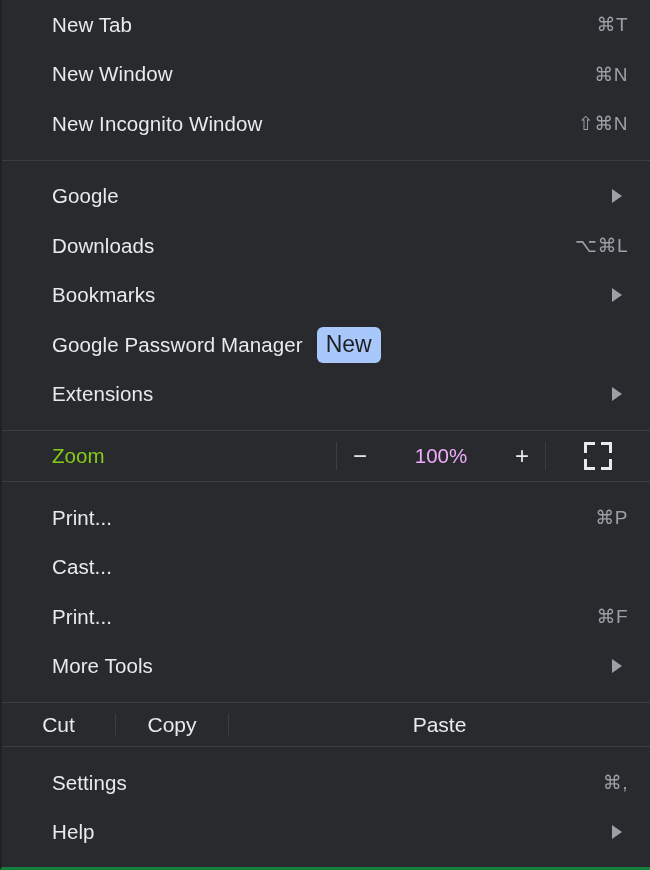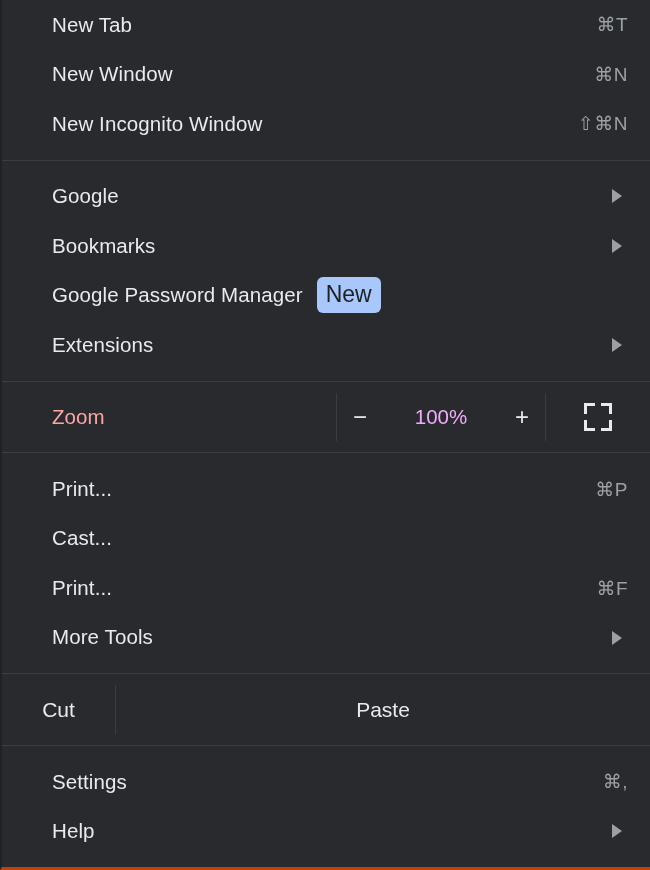--- a/index.html
+++ b/index.html
@@ -13,21 +13,21 @@
     font-family: "Liberation Sans", sans-serif;
     overflow: hidden;
   }
   #menu {
     position: relative;
     width: 650px;
     height: 870px;
     background: #292a2d;
     box-sizing: border-box;
     border-left: 2px solid #202124;
-    border-bottom: 3px solid #c2410c;
+    border-bottom: 3px solid #15803d;
     display: flex;
     flex-direction: column;
     gap: 11px;
   }
   .section {
     display: flex;
     flex-direction: column;
   }
   .sep {
     height: 1px;
@@ -99,21 +99,21 @@
     box-sizing: border-box;
     position: relative;
   }
   .splitrow .cell + .cell {
     border-left: 1px solid #3c3d40;
   }
   .splitrow .lead {
     padding-left: 50px;
   }
   .splitrow .lead .label {
-    color: #fca5a5;
+    color: #84cc16;
     font-size: 20.5px;
     line-height: 1;
     letter-spacing: 0.1px;
   }
   .splitrow .btn {
     justify-content: center;
     color: #e8eaed;
     font-size: 21px;
     line-height: 1;
   }
@@ -188,20 +188,24 @@
       <span class="accel">⇧⌘N</span>
     </div>
   </div>
 
   <div class="sep"></div>
 
   <div class="section">
     <div class="row">
       <span class="label">Google</span>
       <span class="arrow"></span>
+    </div>
+    <div class="row">
+      <span class="label">Downloads</span>
+      <span class="accel">⌥⌘L</span>
     </div>
     <div class="row">
       <span class="label">Bookmarks</span>
       <span class="arrow"></span>
     </div>
     <div class="row">
       <span class="label-wrap">
         <span class="label">Google Password Manager</span>
         <span class="badge">New</span>
       </span>
@@ -250,20 +254,21 @@
     <div class="row">
       <span class="label">More Tools</span>
       <span class="arrow"></span>
     </div>
   </div>
 
   <div class="sep"></div>
 
   <div class="splitrow">
     <div class="cell btn edit-cut">Cut</div>
+    <div class="cell btn edit-copy">Copy</div>
     <div class="cell btn edit-paste">Paste</div>
   </div>
 
   <div class="sep"></div>
 
   <div class="section">
     <div class="row">
       <span class="label">Settings</span>
       <span class="accel">⌘,</span>
     </div>

